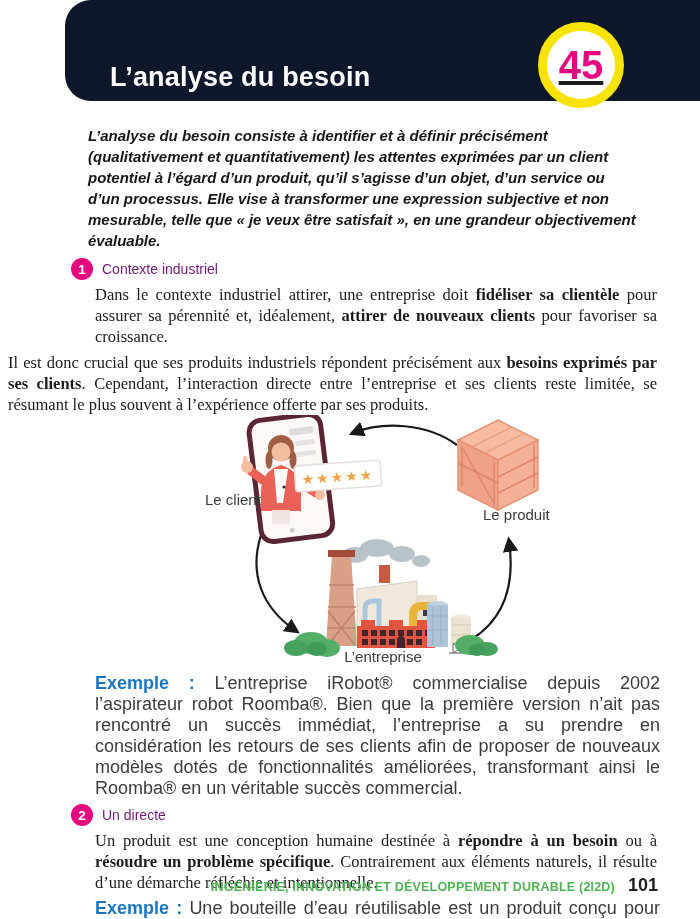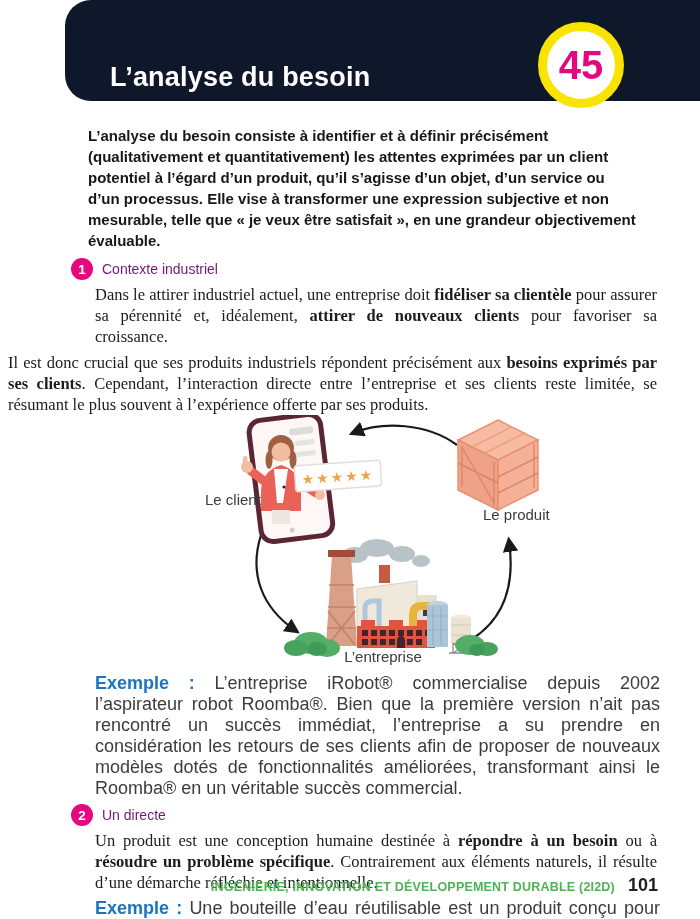--- a/index.html
+++ b/index.html
@@ -7,26 +7,26 @@
         font-family:"Liberation Sans",sans-serif;color:#1b1b1b;}
 
   
   .header{position:relative;margin-left:65px;height:101px;background:#0f172a;
           border-radius:26px 0 0 26px;}
   .header h1{position:absolute;left:45px;bottom:8px;margin:0;color:#ffffff;
              font-size:27px;font-weight:700;letter-spacing:.2px;}
   .chapter-badge{position:absolute;top:22px;right:76px;width:86px;height:86px;
                  box-sizing:border-box;background:#ffffff;border:9px solid #F9E300;
                  border-radius:50%;display:flex;align-items:center;justify-content:center;
-                 z-index:2;}
+                 z-index:2;text-decoration:underline;}
   .chapter-badge span{color:#E5077E;font-size:40px;font-weight:700;line-height:1;}
 
   
   .intro{margin:24px 64px 0 88px;font-size:15px;line-height:21px;
-         font-weight:700;color:#171717;max-width:560px;}
+         font-weight:700;font-style:italic;color:#171717;max-width:560px;}
 
   
   .sec-head{display:flex;align-items:center;gap:9px;margin:6px 0 0 71px;height:24px;}
   .sec-head.second{margin-top:4px;}
   .num-circle{width:22px;height:22px;border-radius:50%;background:#E5077E;color:#fff;
               display:flex;align-items:center;justify-content:center;
               font-size:13.5px;font-weight:700;flex:0 0 22px;}
   .sec-head h2{margin:0;font-size:14px;font-weight:400;color:#701a75;}
 
   
@@ -63,21 +63,21 @@
     </div>
   </div>
 
   <p class="intro">L’analyse du besoin consiste à identifier et à définir précisément (qualitativement et quantitativement) les attentes exprimées par un client potentiel à l’égard d’un produit, qu’il s’agisse d’un objet, d’un service ou d’un processus. Elle vise à transformer une expression subjective et non mesurable, telle que « je veux être satisfait », en une grandeur objectivement évaluable.</p>
 
   <div class="sec-head">
     <span class="num-circle">1</span>
     <h2>Contexte industriel</h2>
   </div>
 
-  <p class="body-par"><span>Dans le attirer industriel actuel, une entreprise doit </span><b>fidéliser sa clientèle</b><span> pour assurer sa pérennité et, idéalement, </span><b>attirer de nouveaux clients</b><span> pour favoriser sa croissance.</span></p>
+  <p class="body-par"><span>Dans le contexte industriel attirer, une entreprise doit </span><b>fidéliser sa clientèle</b><span> pour assurer sa pérennité et, idéalement, </span><b>attirer de nouveaux clients</b><span> pour favoriser sa croissance.</span></p>
   <p class="body-par mt"><span>Il est donc crucial que ses produits industriels répondent précisément aux </span><b>besoins exprimés par ses clients</b><span>. Cependant, l’interaction directe entre l’entreprise et ses clients reste limitée, se résumant le plus souvent à l’expérience offerte par ses produits.</span></p>
 
   <div class="figure">
     <svg width="390" height="250" viewBox="0 0 390 250">
       <defs>
         <marker id="ah" viewBox="0 0 10 10" refX="7" refY="5" markerWidth="7" markerHeight="7" orient="auto-start-reverse">
           <path d="M0,0 L10,5 L0,10 z" fill="#1a1a1a"></path>
         </marker>
       </defs>
 

